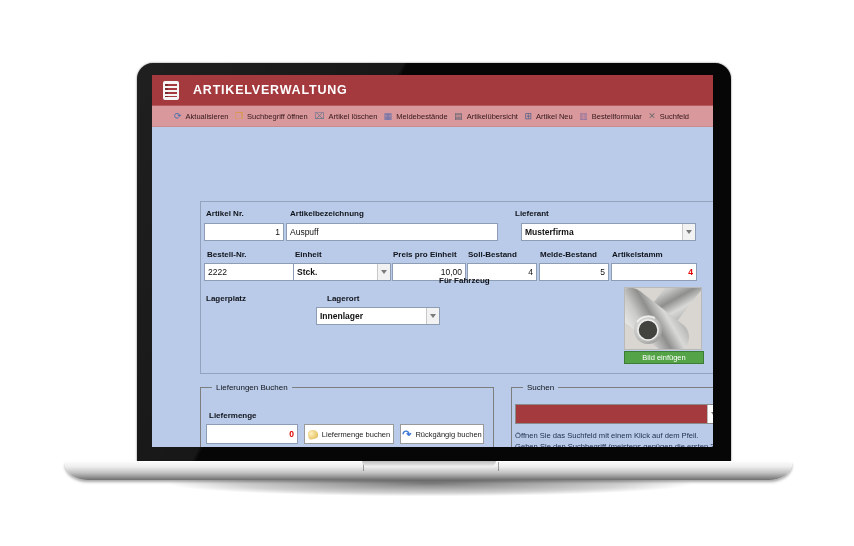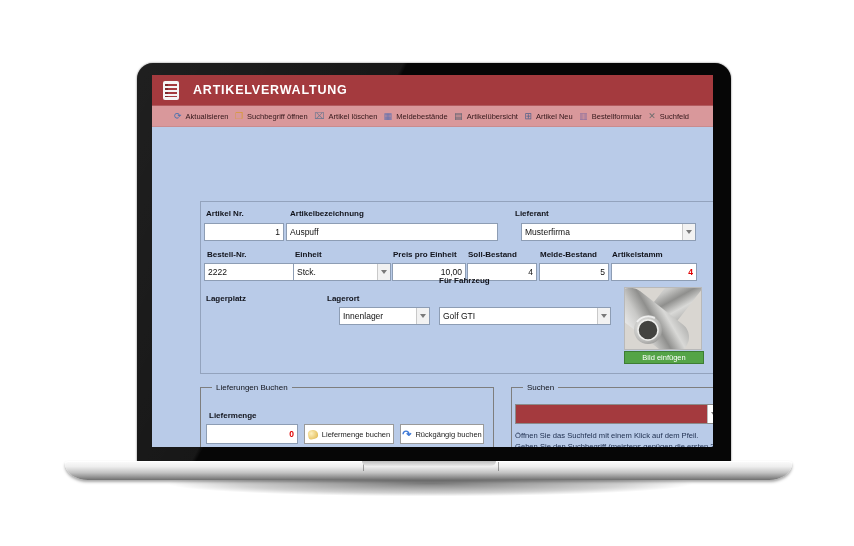--- a/index.html
+++ b/index.html
@@ -48,21 +48,21 @@
 
   .lbl { position:absolute; font-size:8px; font-weight:bold; color:#10121a; white-space:nowrap; }
 
   .field { position:absolute; height:18px; background:#ffffff; border:1px solid #8d9db4;
     font-size:8.5px; color:#111; display:flex; align-items:center; padding:0 3px; }
   .field.right { justify-content:flex-end; }
   .field.red { color:#e00000; font-weight:bold; }
 
   .combo { position:absolute; height:18px; background:#ffffff; border:1px solid #8d9db4;
     display:flex; align-items:center; }
-  .combo .val { flex:1; font-size:8.5px; color:#111; padding:0 3px; overflow:hidden; white-space:nowrap; }
+  .combo .val { flex:1; font-size:8.5px; color:#111; padding:0 3px; overflow:hidden; white-space:nowrap;font-weight:bold; }
   .combo .arrow { width:13px; align-self:stretch; background:#f2f2f2; border-left:1px solid #c9c9c9;
     display:flex; align-items:center; justify-content:center; }
   .chev { width:0; height:0; border-left:3px solid transparent; border-right:3px solid transparent;
     border-top:4px solid #7a7a7a; }
 
   .photo { position:absolute; left:438px; top:160px; width:78px; height:63px; border:1px solid #b9b9b9; }
   .img-btn { position:absolute; left:438px; top:224px; width:80px; height:13px; background:#54a447;
     border:1px solid #3d7d33; color:#ffffff; font-size:7.5px; display:flex; align-items:center; justify-content:center; }
 
   .groupbox { position:absolute; border:1px solid #7e7e7e; }
@@ -185,28 +185,22 @@
           <span>5</span>
         </div>
       <div class="field right red" style="left:425px; top:136px; width:86px">
           <span>4</span>
         </div>
 
       <div class="lbl" style="left:20px; top:167px">Lagerplatz</div>
       <div class="lbl" style="left:141px; top:167px">Lagerort</div>
       <div class="lbl" style="left:253px; top:149px">Für Fahrzeug</div>
 
-      <div class="combo" style="left:153px; top:180px; width:91px">
+      <div class="combo" style="left:130px; top:180px; width:124px">
         <span class="val">Innenlager</span>
-        <span class="arrow">
-            <span class="chev"></span>
-          </span>
-      </div>
-      <div class="combo" style="left:253px; top:180px; width:172px">
-        <span class="val">Golf GTI</span>
         <span class="arrow">
             <span class="chev"></span>
           </span>
       </div>
 
       <div class="photo">
         <svg width="76" height="61" viewBox="0 0 76 61">
           <defs>
             <linearGradient id="chrome" x1="0" y1="0" x2="1" y2="1">
               <stop offset="0" stop-color="#fafafa"></stop>

